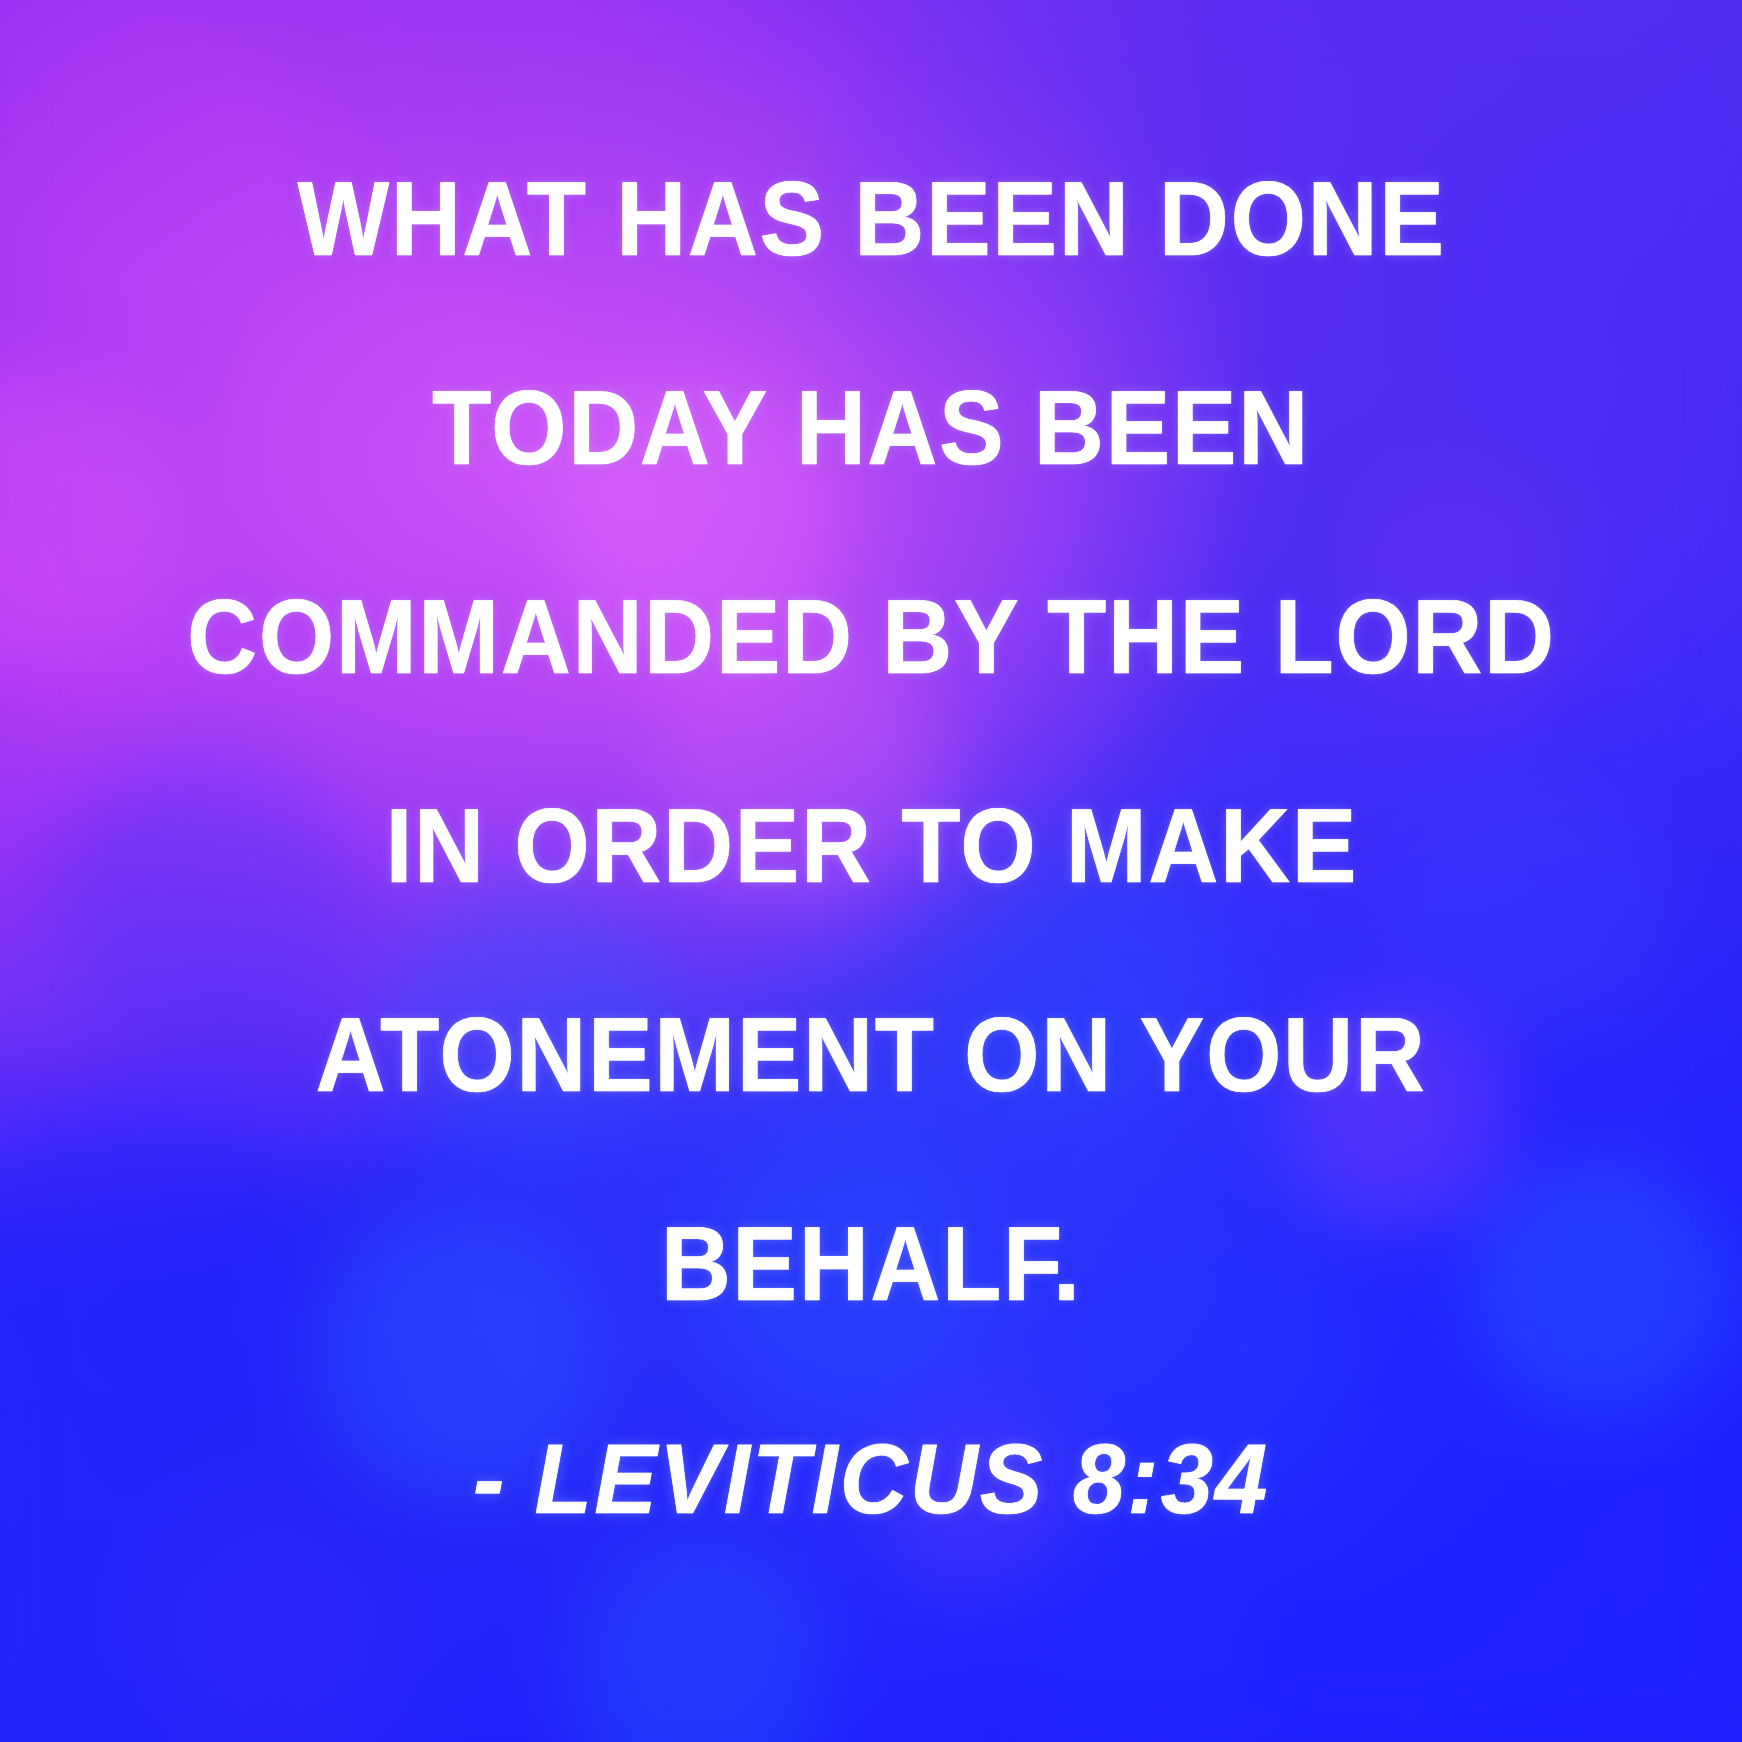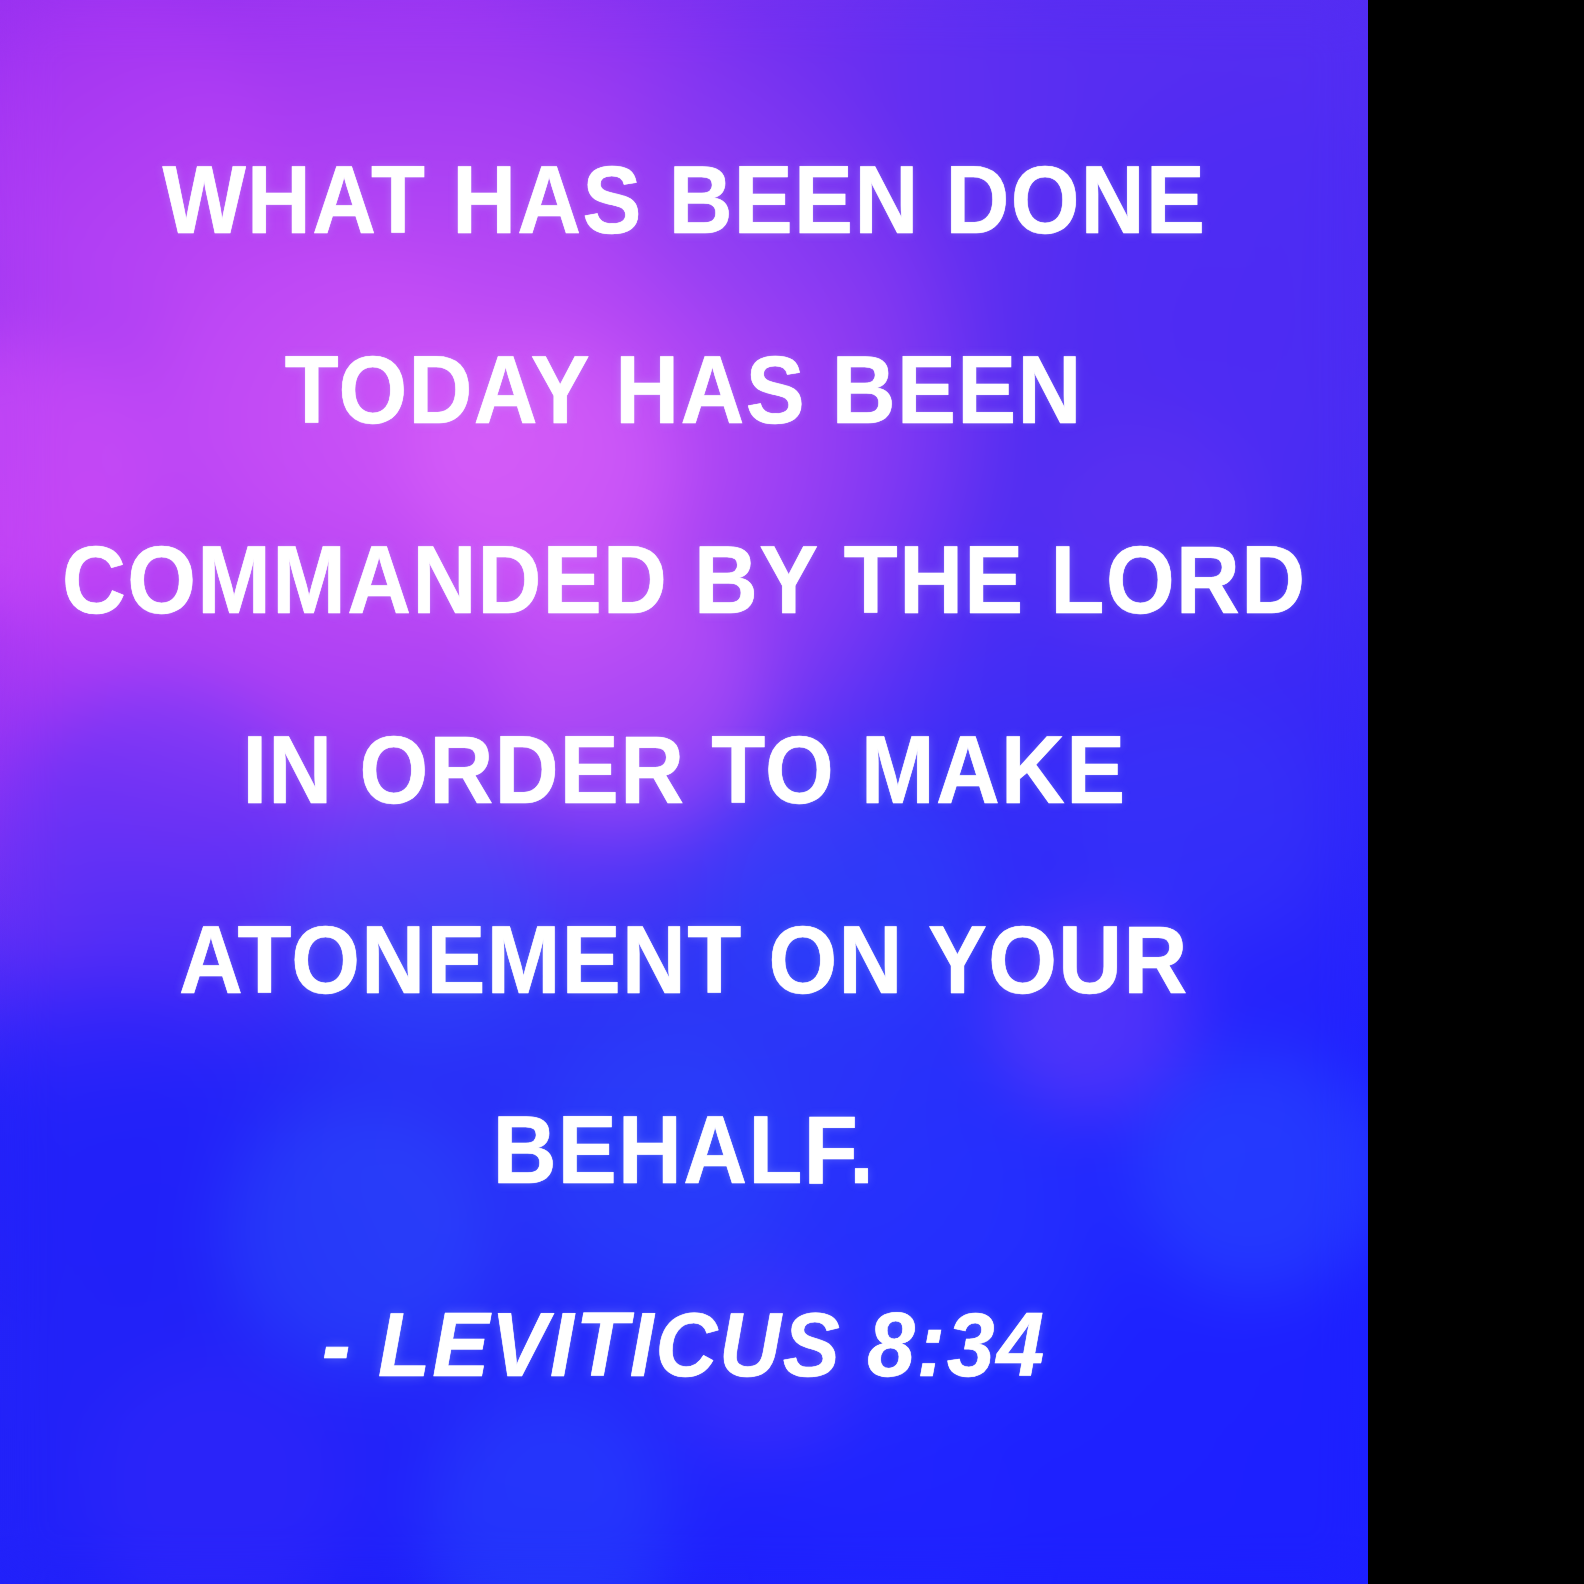--- a/index.html
+++ b/index.html
@@ -3,21 +3,21 @@
 <meta charset="utf-8">
 <style>
   html, body {
     margin: 0;
     padding: 0;
     background: #000;
   }
 
   #canvas {
     position: relative;
-    width: 1368px;
+    width: 1584px;
     height: 1584px;
     overflow: hidden;
     background: #2b1fe8;
     font-family: "Liberation Sans", sans-serif;
   }
 
   
   #bg-base {
     position: absolute;
     inset: 0;

